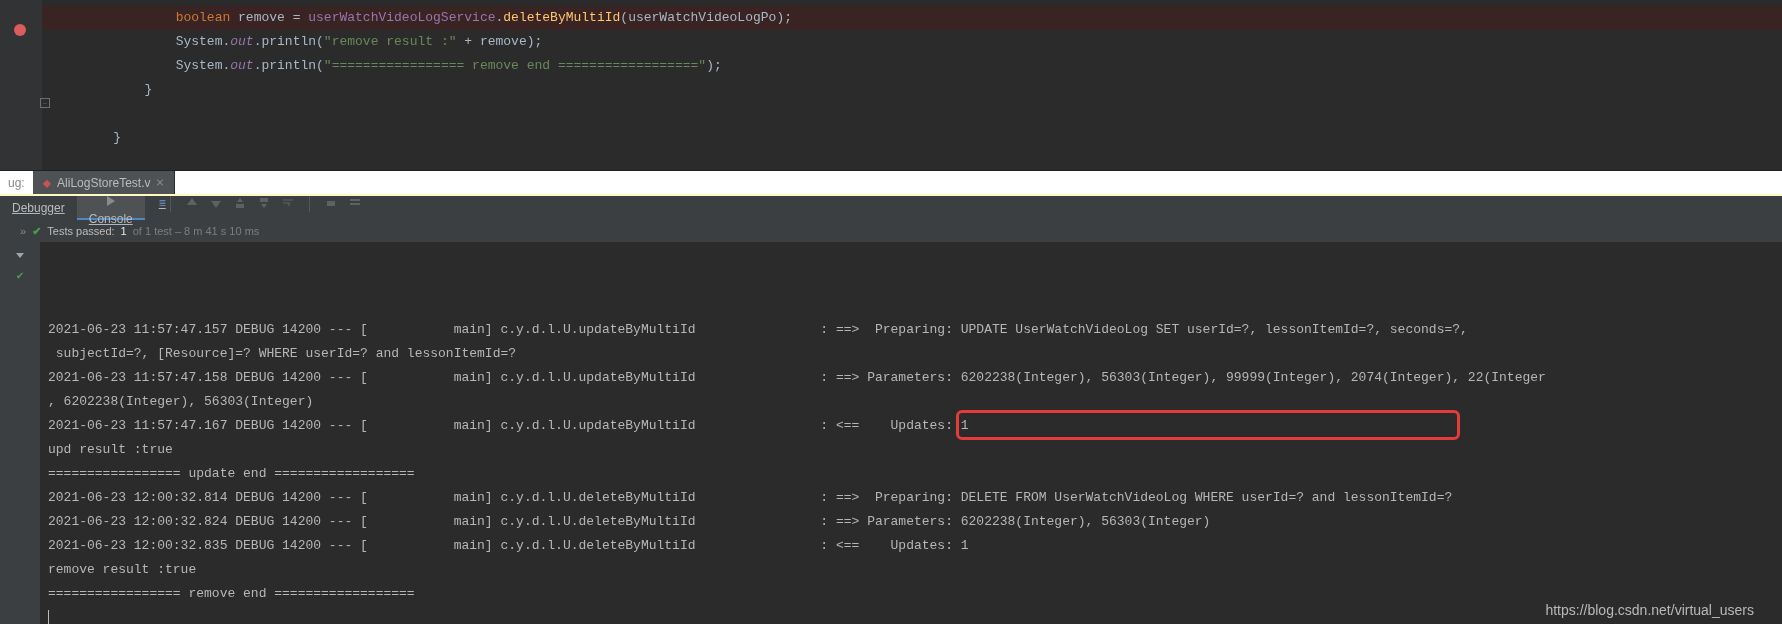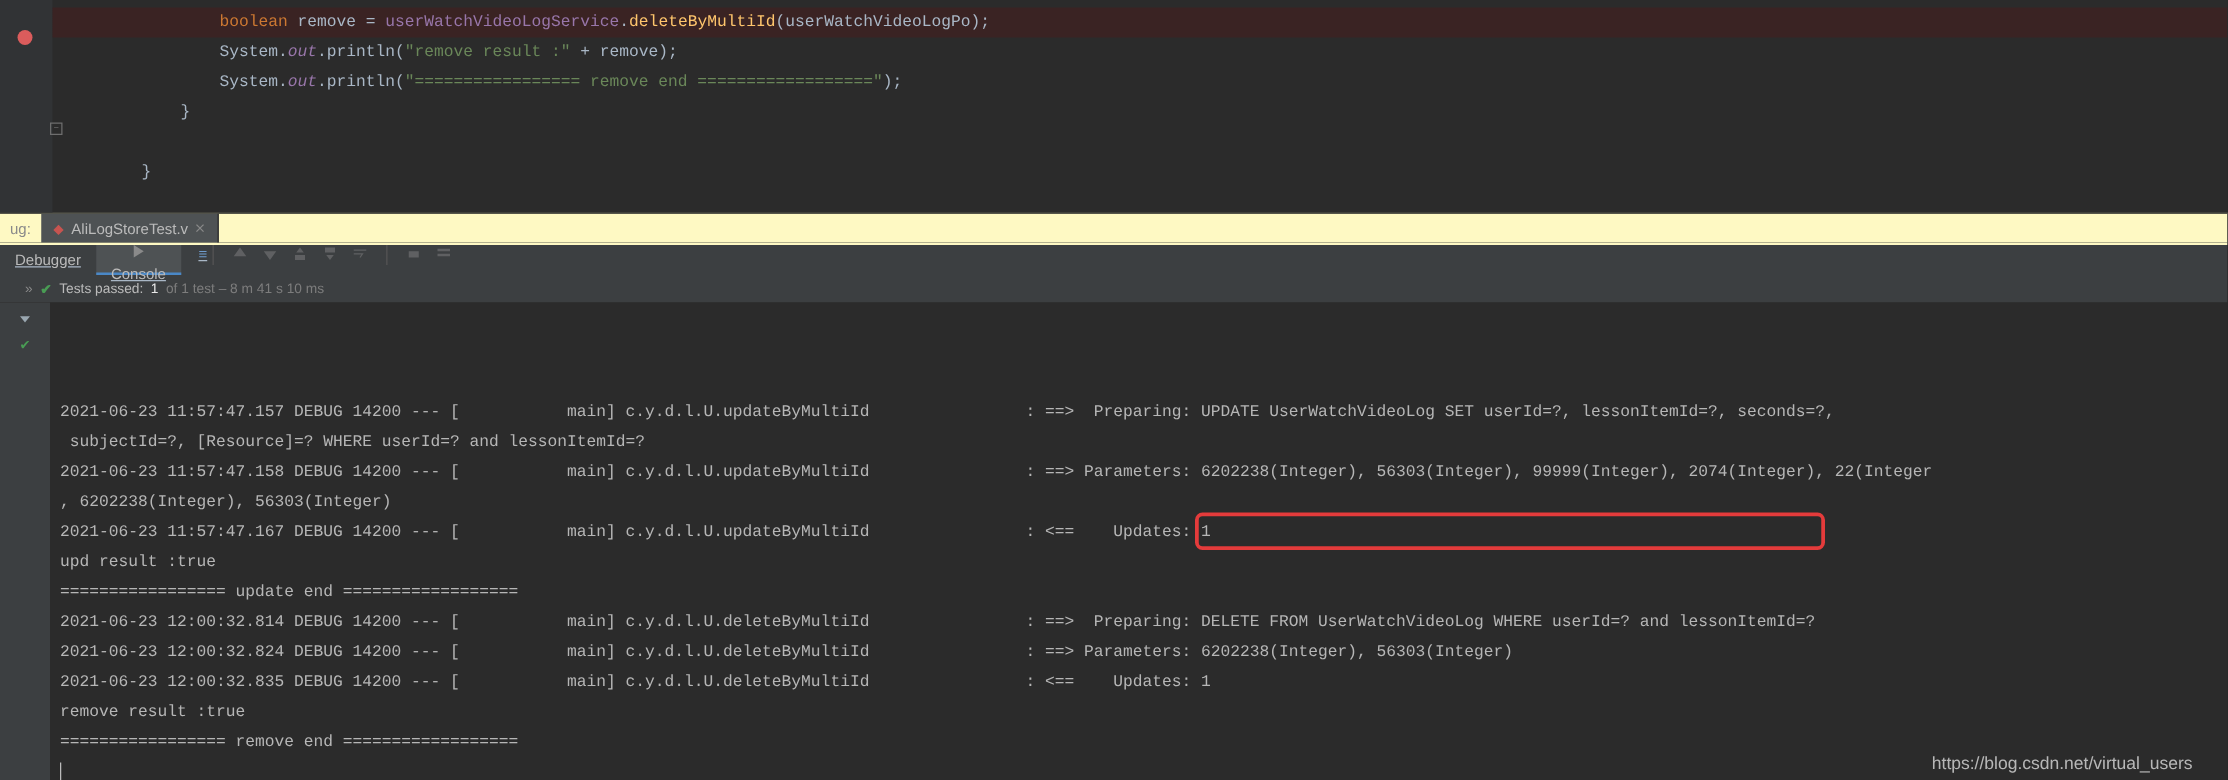--- a/index.html
+++ b/index.html
@@ -55,21 +55,21 @@
   .tok-fld  { color: #9876aa; }
   .tok-mtd  { color: #ffc66d; }
   .tok-str  { color: #6a8759; }
   .tok-def  { color: #a9b7c6; }
   .tok-par  { color: #a9b7c6; }
   .tok-stat { color: #9876aa; font-style: italic; margin-top: 29px; }
 
   
   .tw-tabbar {
     height: 24px;
-    background: #fef9c3;
+    background: #ffffff;
     border-top: 1px solid #1e1f22;
     display: flex;
     align-items: center;
     font-family: "Segoe UI", sans-serif;
     font-size: 12px;
     color: #bbbbbb;
   }
   .tw-tabbar .lbl { padding: 0 8px; color: #8a8a8a; }
   .tw-tab {
     display: flex; align-items: center;

